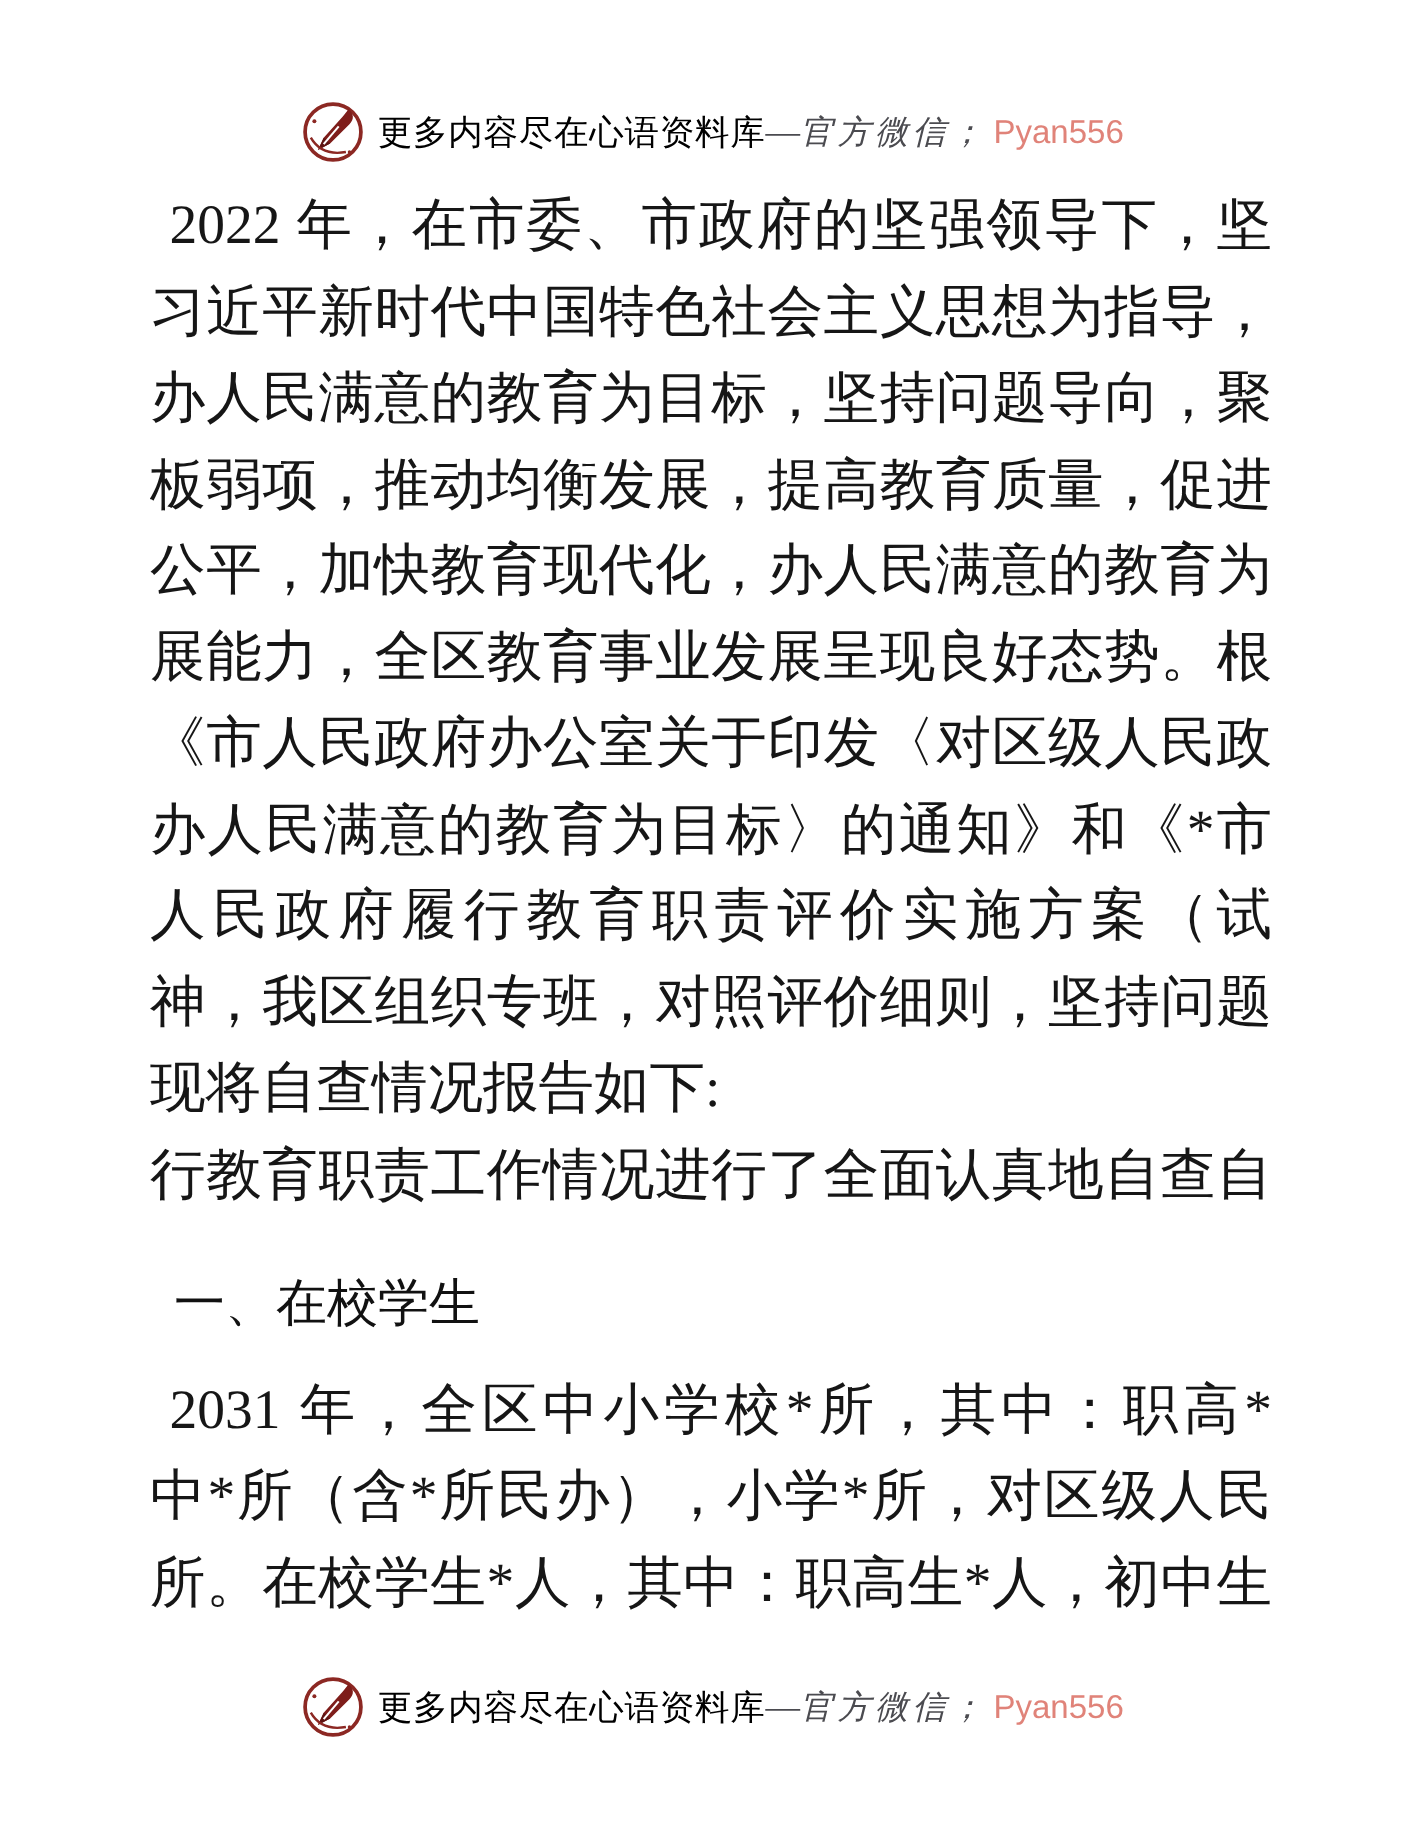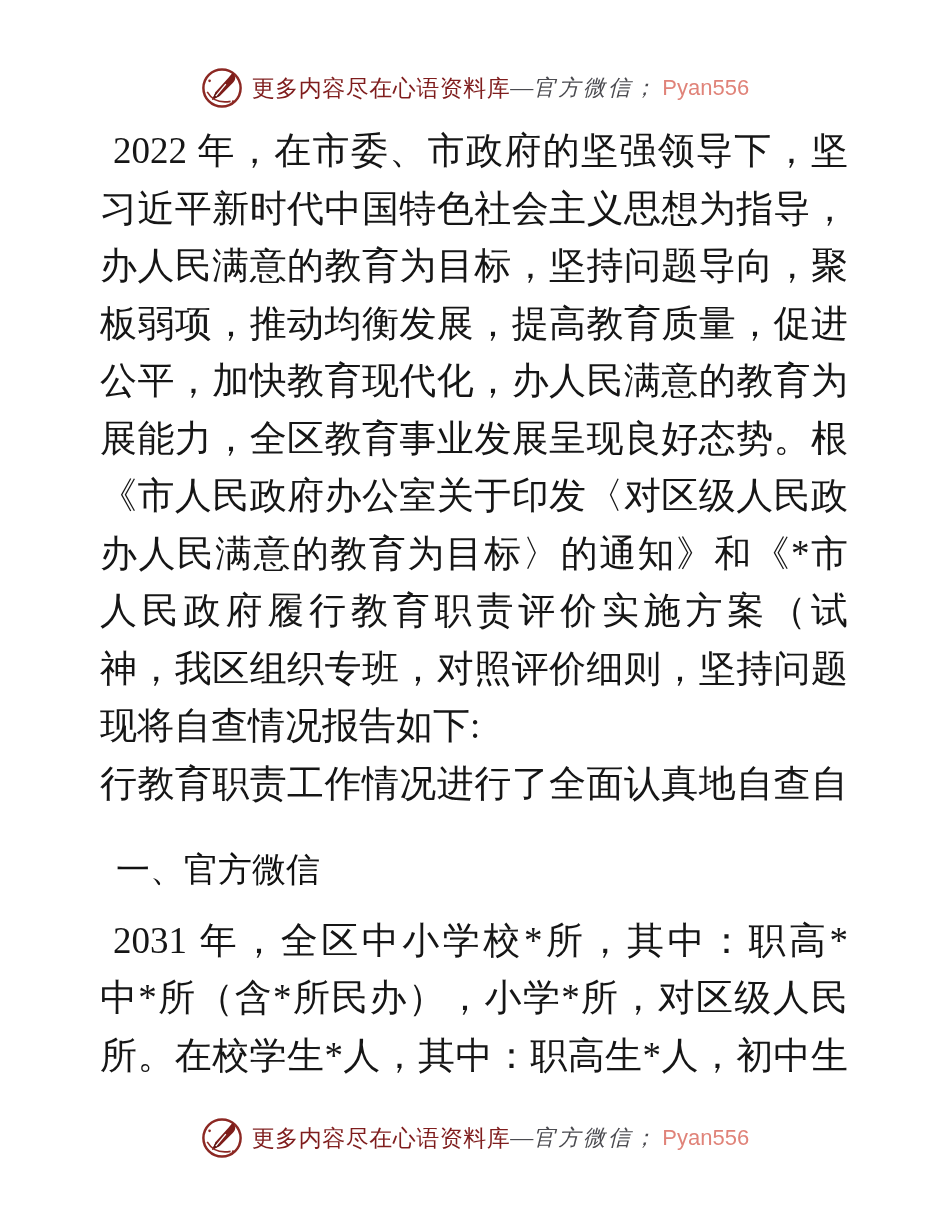--- a/index.html
+++ b/index.html
@@ -18,21 +18,21 @@
     width: 100%;
     height: 48px;
     display: flex;
     justify-content: center;
     align-items: center;
   }
   .wm-header { top: 64px; }
   .wm-footer { top: 1114px; }
   .wm-logo { width: 42px; height: 46px; margin-right: 9px; flex: 0 0 auto; }
   .wm-brand {
-    color: #7f1d1d;
+    color: #000000;
     font-size: 23px;
     letter-spacing: 0.5px;
     white-space: nowrap;
   }
   .wm-sep {
     color: #4b4b50;
     font-size: 23px;
     white-space: nowrap;
   }
   .wm-label {
@@ -111,21 +111,21 @@
       <div class="line">公平，加快教育现代化，办人民满意的教育为目标</div>
       <div class="line">展能力，全区教育事业发展呈现良好态势。根据</div>
       <div class="line">《市人民政府办公室关于印发〈对区级人民政府履</div>
       <div class="line">办人民满意的教育为目标〉的通知》和《*市对区级</div>
       <div class="line">人民政府履行教育职责评价实施方案（试行）》精</div>
       <div class="line">神，我区组织专班，对照评价细则，坚持问题导向</div>
       <div class="line last">现将自查情况报告如下:</div>
       <div class="line">行教育职责工作情况进行了全面认真地自查自评。</div>
     </div>
 
-    <div class="heading">一、官方微信</div>
+    <div class="heading">一、在校学生</div>
 
     <div class="para">
       <div class="line first">2031 年，全区中小学校*所，其中：职高*所，初</div>
       <div class="line">中*所（含*所民办），小学*所，对区级人民政府履*</div>
       <div class="line last">所。在校学生*人，其中：职高生*人，初中生*</div>
     </div>
 
   </div>
 
   <div class="watermark wm-footer">

